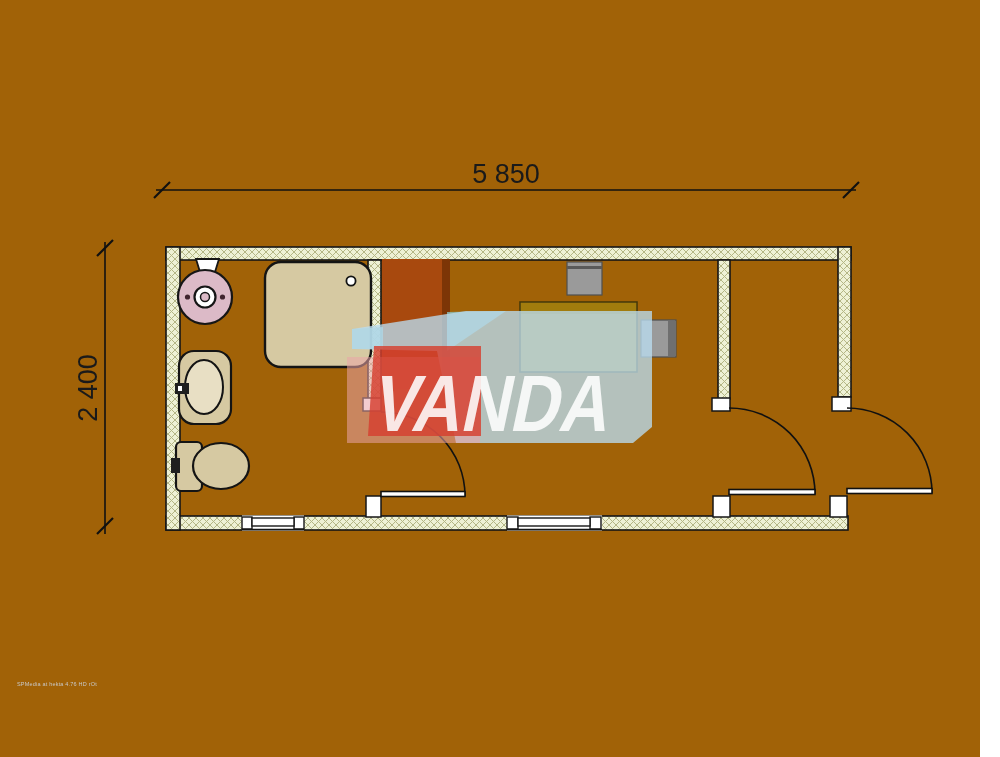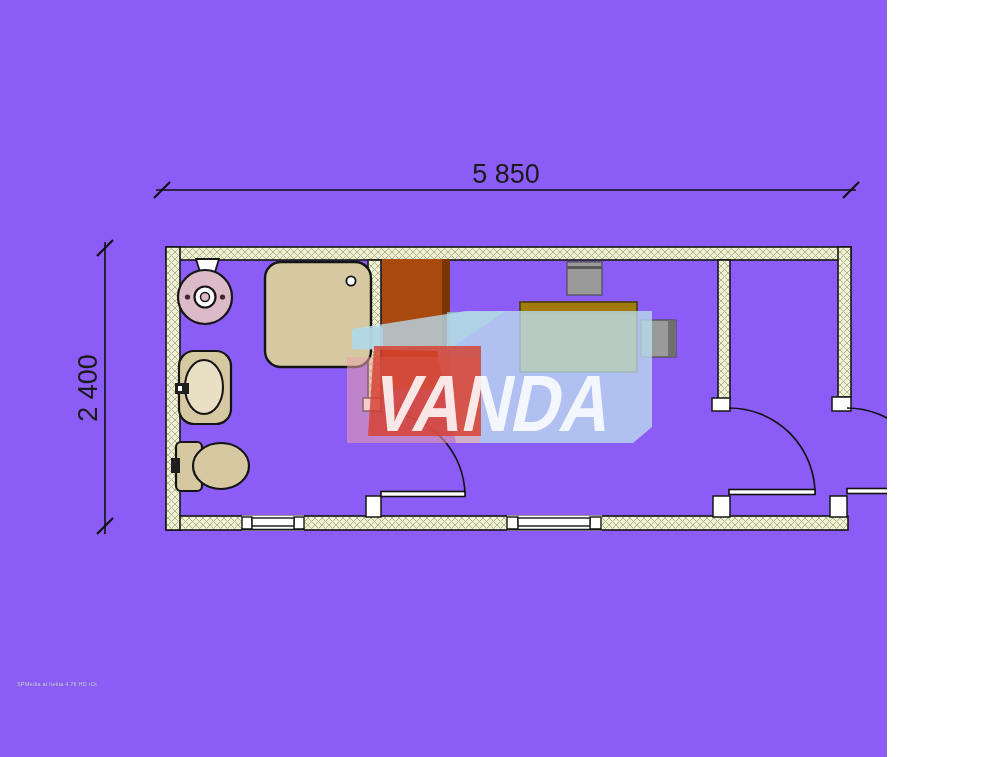--- a/index.html
+++ b/index.html
@@ -1,16 +1,16 @@
 <!DOCTYPE html>
 <html><head>
 <meta charset="utf-8">
 <style>
   html,body{margin:0;padding:0;background:#ffffff;}
-  .canvas{position:relative;width:887px;height:757px;background:#8b5cf6;
+  .canvas{position:relative;width:980px;height:757px;background:#a16207;
           font-family:"Liberation Sans",sans-serif;overflow:hidden;}
   svg{display:block;}
   .dim-text{font-family:"Liberation Sans",sans-serif;fill:#1a1a1a;}
   .fine{font-family:"Liberation Sans",sans-serif;fill:#c9c9c9;}
   .wm-text{font-family:"Liberation Sans",sans-serif;font-weight:bold;fill:#ffffff;}
 </style>
 </head>
 <body>
 
 <div class="canvas">

